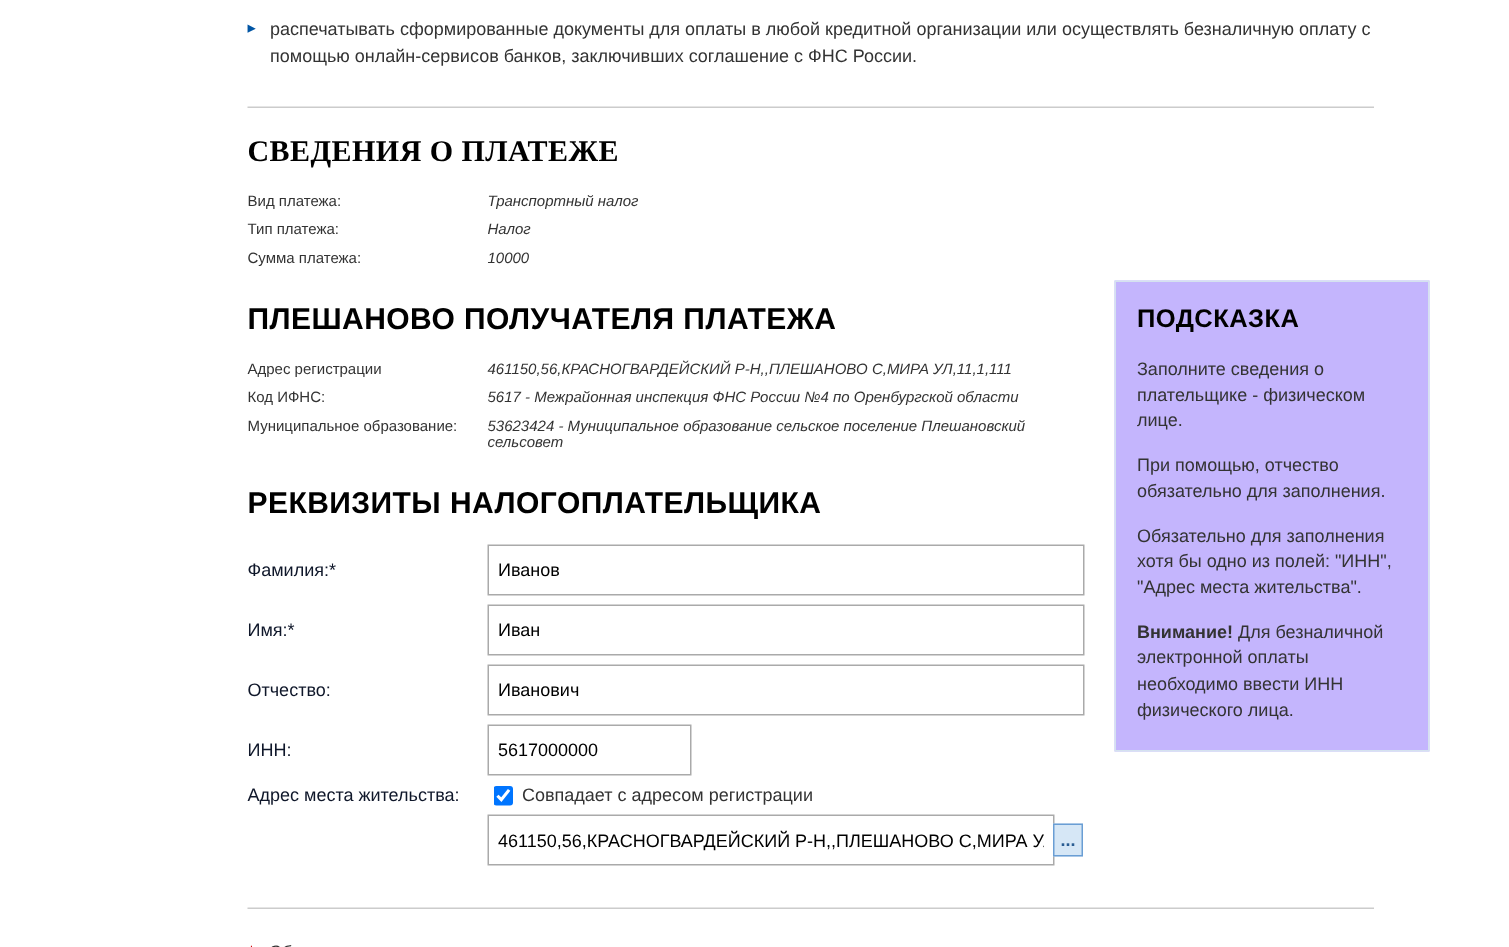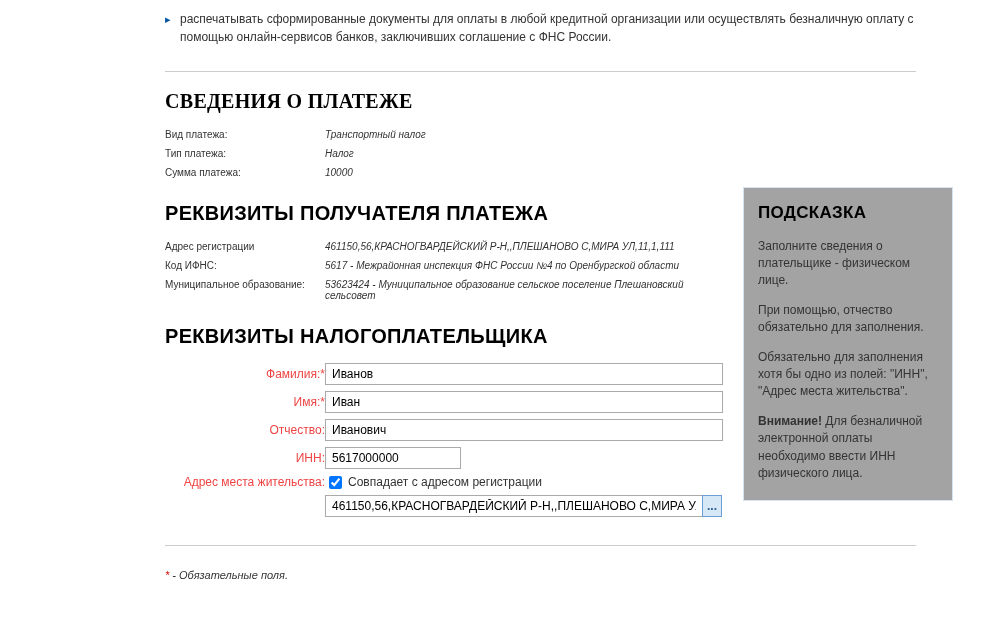--- a/index.html
+++ b/index.html
@@ -73,28 +73,27 @@
     font-style: italic;
   }
   .form-row {
     display: flex;
     align-items: center;
     padding: 3px 0;
   }
   .form-row .lbl {
     width: 160px;
     flex: 0 0 160px;
-    color: #ef4444;
-    font-size: 12px;
-    text-align: right;
+    color: #0f172a;
+    font-size: 12px;
   }
   .form-row input[type="text"] {
     height: 22px;
     border: 1px solid #aaa;
-    padding: 4px 6px;
+    padding: 16px 6px;
     font-family: Arial, sans-serif;
     font-size: 12px;
     box-sizing: border-box;
   }
   .form-row input.long { width: 398px; }
   .form-row input.short { width: 136px; }
   .form-row input.addr { width: 378px; }
   .form-row input[type="checkbox"] {
     margin: 0 6px 0 0;
     vertical-align: middle;
@@ -121,21 +120,21 @@
     margin-left: -1px;
   }
   .two-col {
     display: flex;
     gap: 20px;
     align-items: flex-start;
   }
   .left-col { flex: 1 1 auto; }
   .hint-box {
     flex: 0 0 210px;
-    background: #a3a3a3;
+    background: #c4b5fd;
     border: 1px solid #d5e2ef;
     padding: 13px 14px 18px 14px;
     box-sizing: border-box;
     font-size: 12px;
     line-height: 1.45;
     color: #333;
     margin-top: 5px;
   }
   .hint-box h3 {
     font-family: "Arial Narrow", Arial, sans-serif;
@@ -179,21 +178,21 @@
       <div class="lbl">Тип платежа:</div>
       <div class="val">Налог</div>
     </div>
     <div class="row">
       <div class="lbl">Сумма платежа:</div>
       <div class="val">10000</div>
     </div>
 
     <div class="two-col">
       <div class="left-col">
-        <h2 class="sub">РЕКВИЗИТЫ ПОЛУЧАТЕЛЯ ПЛАТЕЖА</h2>
+        <h2 class="sub">ПЛЕШАНОВО ПОЛУЧАТЕЛЯ ПЛАТЕЖА</h2>
 
         <div class="row">
           <div class="lbl">Адрес регистрации</div>
           <div class="val">461150,56,КРАСНОГВАРДЕЙСКИЙ Р-Н,,ПЛЕШАНОВО С,МИРА УЛ,11,1,111</div>
         </div>
         <div class="row">
           <div class="lbl">Код ИФНС:</div>
           <div class="val">5617 - Межрайонная инспекция ФНС России №4 по Оренбургской области</div>
         </div>
         <div class="row">

